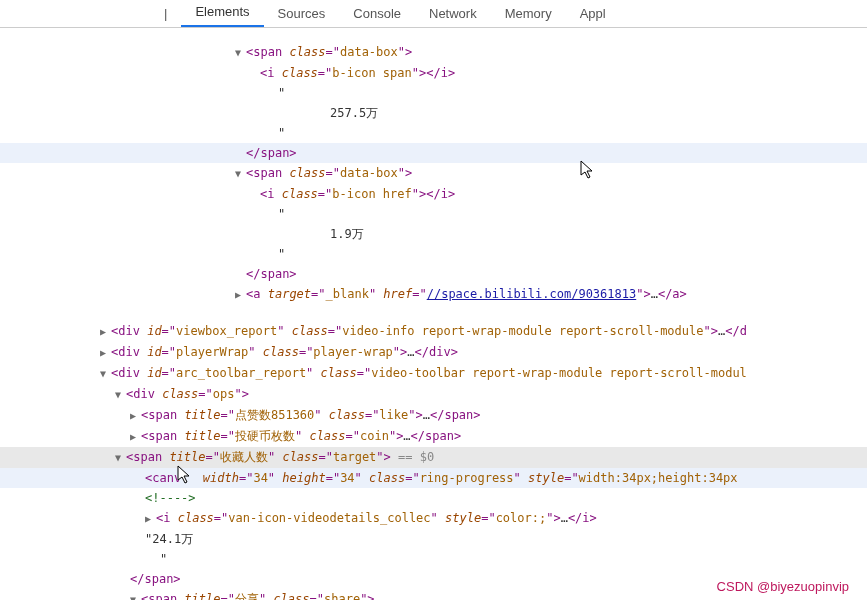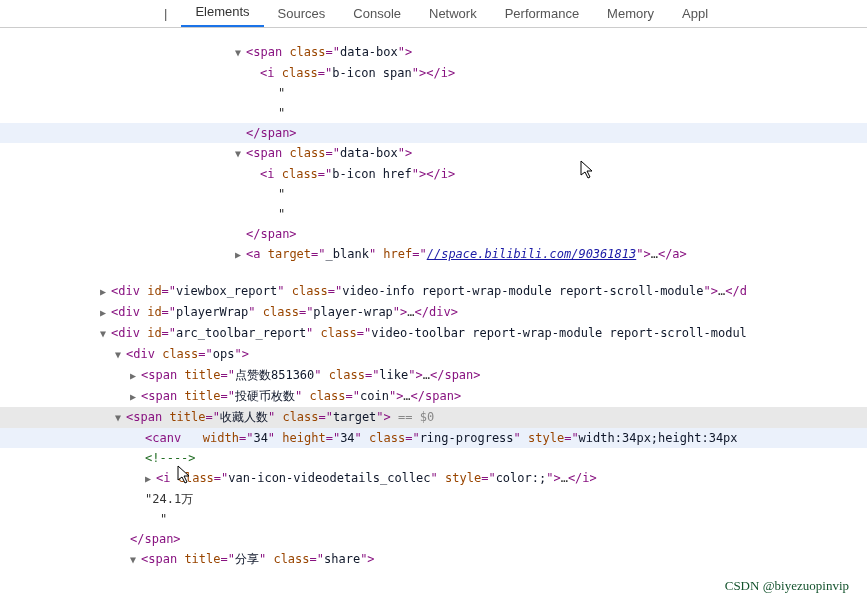--- a/index.html
+++ b/index.html
@@ -45,38 +45,38 @@
     .indent-4 { margin-left: 160px; }
     .indent-5 { margin-left: 235px; }
     .indent-6 { margin-left: 260px; }
     .indent-7 { margin-left: 278px; }
     .indent-8 { margin-left: 330px; }
     .indent-9 { margin-left: 246px; }
     .arrow { color: #6e6e6e; display: inline-block; width: 11px; font-size: 10px; }
     .arrow.right::before { content: "▶"; }
     .arrow.down::before { content: "▼"; }
     .tag { color: #881280; }
-    .attr-name { color: #994500; }
-    .attr-val { color: #0f172a; }
+    .attr-name { color: #994500; font-style: italic; }
+    .attr-val { color: #a16207; }
     .text-node { color: #333; }
     .ellipsis { color: #333; }
-    .link { color: #1a1aa6; text-decoration: underline; font-style: italic; }
+    .link { color: #1a1aa6; text-decoration: underline; }
     .comment { color: #236e25; }
     .grey-extra { color: #888; }
     .hl-close {
       background: #ebf1fb;
       display: block;
       padding-left: 246px;
     }
     .watermark {
       position: absolute;
       right: 18px;
       bottom: 6px;
-      color: #14532d;
-      font-family: Liberation Serif, serif;
+      color: #be185d;
+      font-family: Liberation Sans, sans-serif;
       font-size: 13px;
     }
     .cursor-icon {
       position: absolute;
       pointer-events: none;
       font-size: 14px;
       color: #000;
     }
     .cursor1 { left: 580px; top: 160px; }
     .cursor2 { left: 177px; top: 465px; }
@@ -85,44 +85,45 @@
   </style>
 </head>
 <body>
 
 <div class="tabs">
   <span class="tab"> |</span>
   <span class="tab active">Elements</span>
   <span class="tab">Sources</span>
   <span class="tab">Console</span>
   <span class="tab">Network</span>
-  <span class="tab">Performance</span>
   <span class="tab">Memory</span>
   <span class="tab">Appl</span>
 </div>
 
 <div class="dom-tree">
 
   <div class="line indent-5">
     <span class="arrow down"></span><span class="tag">&lt;<span>span</span></span> <span class="attr-name">class</span><span class="tag">="</span><span class="attr-val">data-box</span><span class="tag">"&gt;</span>
   </div>
   <div class="line indent-6">
     <span class="tag">&lt;<span>i</span></span> <span class="attr-name">class</span><span class="tag">="</span><span class="attr-val">b-icon span</span><span class="tag">"&gt;&lt;/<span>i</span>&gt;</span>
   </div>
   <div class="line indent-7 text-node">"</div>
+  <div class="line indent-8 text-node">257.5万</div>
   <div class="line indent-7 text-node">"</div>
   <div class="hl-close"><span class="tag">&lt;/<span>span</span>&gt;</span></div>
 
   <div class="line indent-5">
     <span class="arrow down"></span><span class="tag">&lt;<span>span</span></span> <span class="attr-name">class</span><span class="tag">="</span><span class="attr-val">data-box</span><span class="tag">"&gt;</span>
   </div>
   <div class="line indent-6">
     <span class="tag">&lt;<span>i</span></span> <span class="attr-name">class</span><span class="tag">="</span><span class="attr-val">b-icon href</span><span class="tag">"&gt;&lt;/<span>i</span>&gt;</span>
   </div>
   <div class="line indent-7 text-node">"</div>
+  <div class="line indent-8 text-node">1.9万</div>
   <div class="line indent-7 text-node">"</div>
   <div class="line indent-9"><span class="tag">&lt;/<span>span</span>&gt;</span></div>
 
   <div class="line indent-5">
     <span class="arrow right"></span><span class="tag">&lt;<span>a</span></span> <span class="attr-name">target</span><span class="tag">="</span><span class="attr-val">_blank</span><span class="tag">"</span> <span class="attr-name">href</span><span class="tag">="</span><span class="link">//space.bilibili.com/90361813</span><span class="tag">"&gt;</span><span class="ellipsis">…</span><span class="tag">&lt;/<span>a</span>&gt;</span>
   </div>
 
   <div style="height:16px"></div>
 
   <div class="line indent-0">

